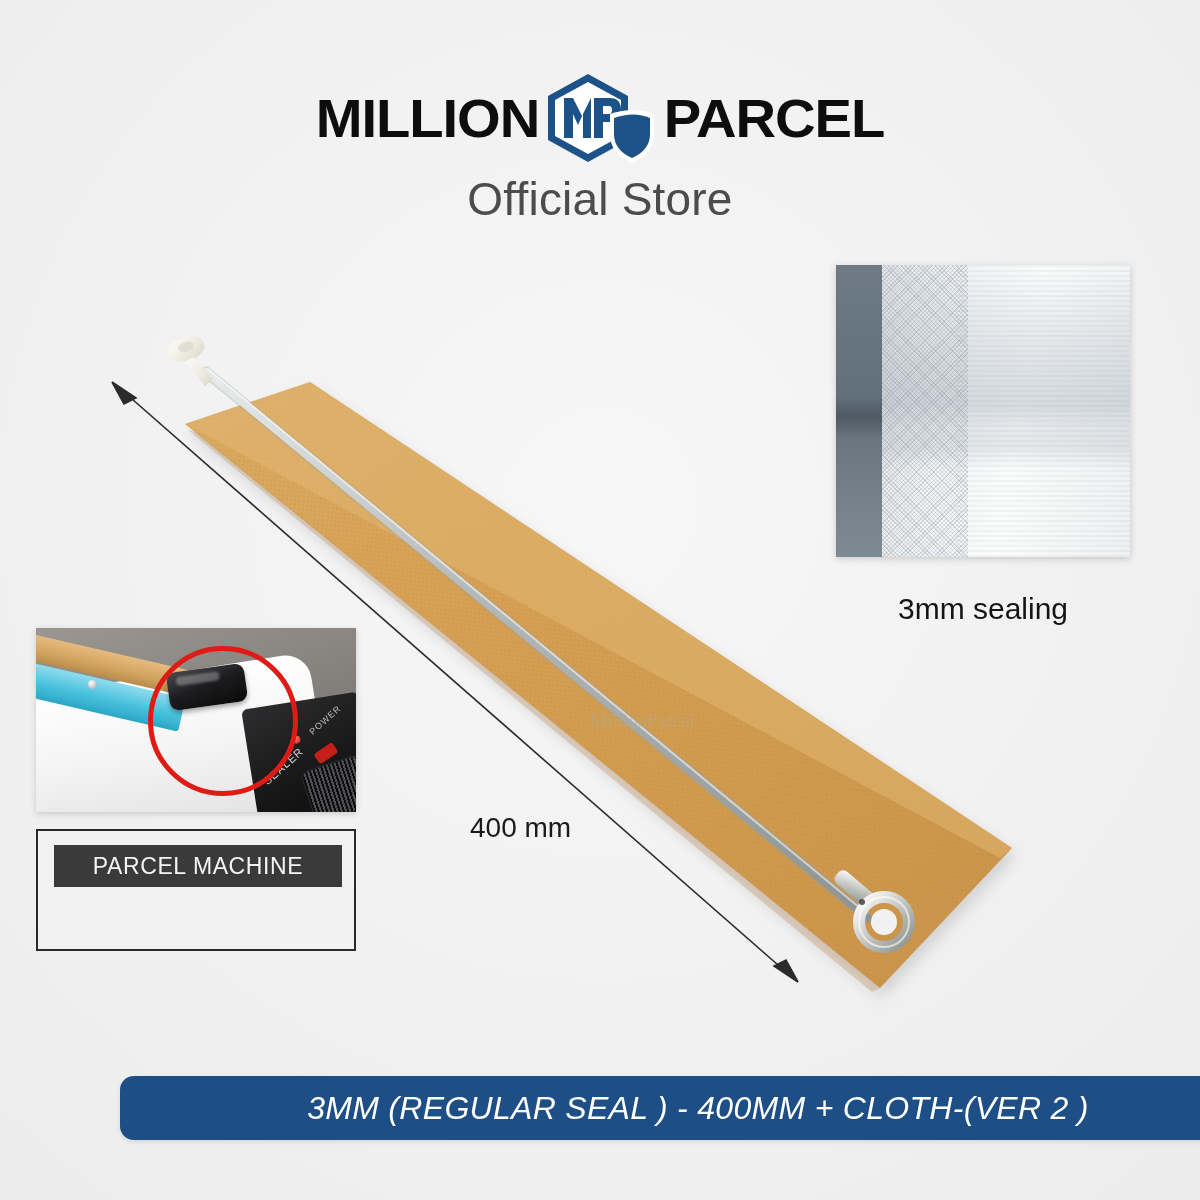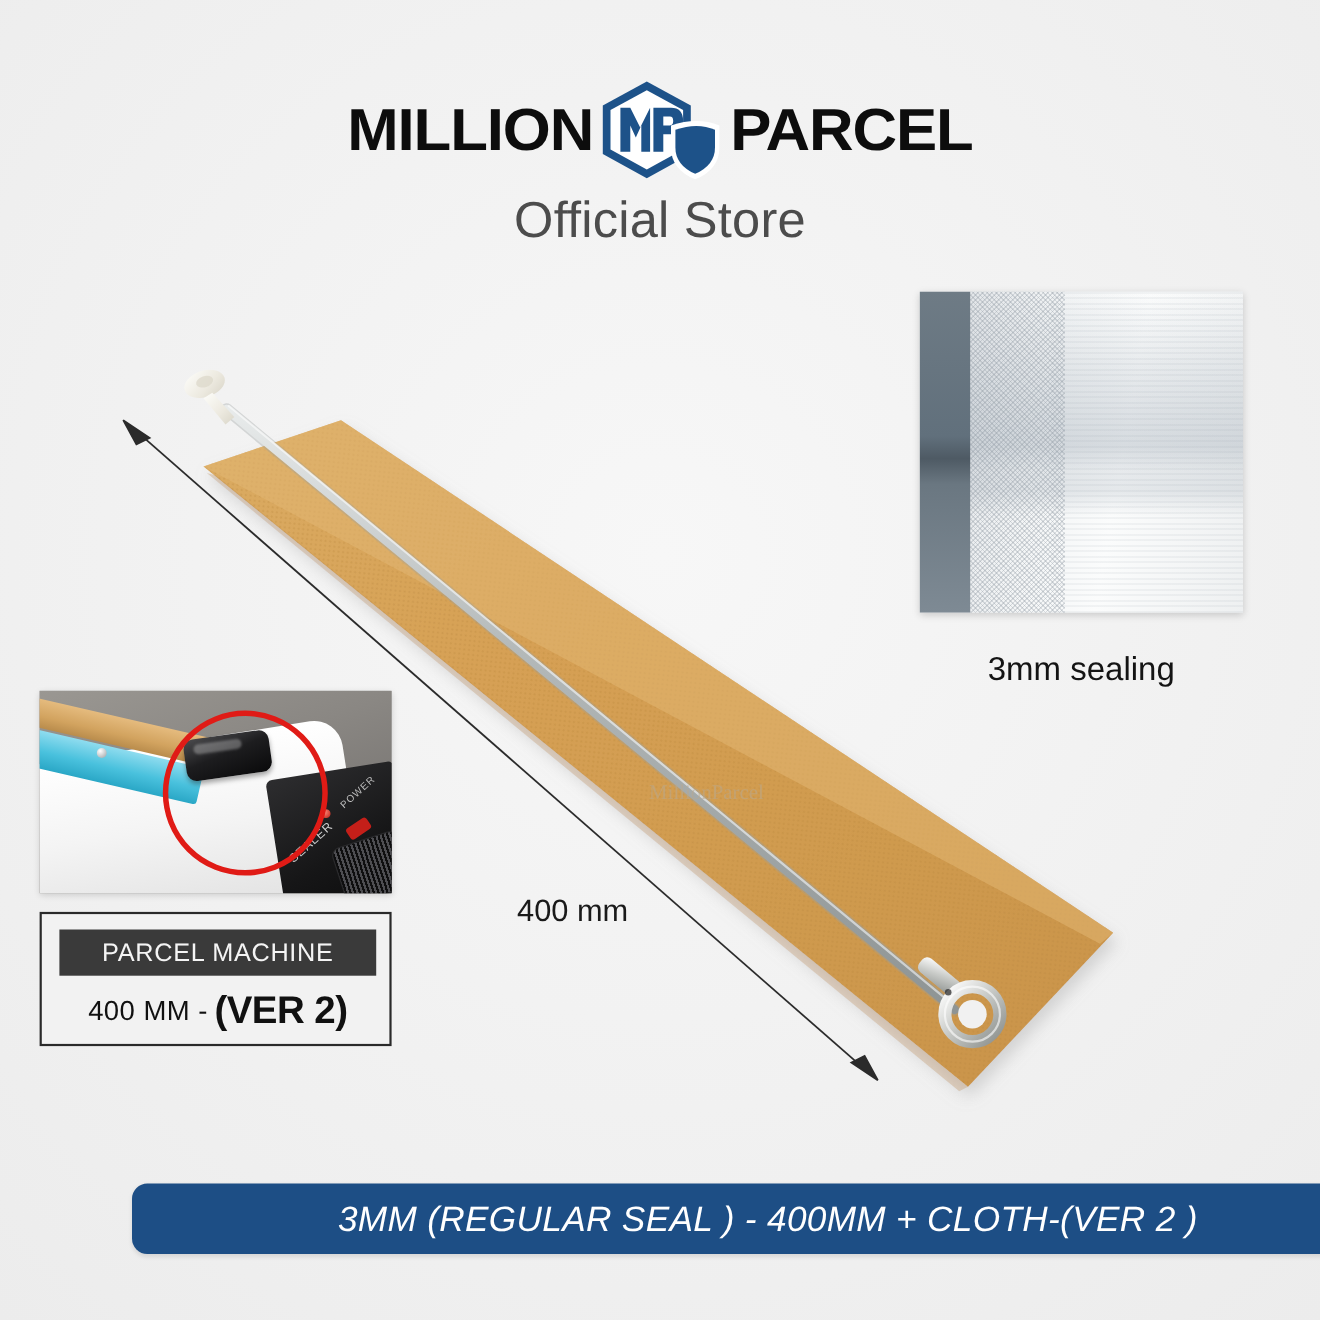--- a/index.html
+++ b/index.html
@@ -255,24 +255,20 @@
       <div class="txt">SEALER</div>
       <div class="txt2">POWER</div>
     </div>
     <div class="mach-circle"></div>
   </div>
 
   <div class="label-box">
     <div class="label-band">
       <span>PARCEL MACHINE</span>
     </div>
-    <div class="label-line2">
-      <span class="sm">400 MM -</span>
-      <span class="bg">(VER 2)</span>
-    </div>
   </div>
 
   <div class="dim-label">400 mm</div>
   <div class="watermark">MillionParcel</div>
 
   <div class="banner">
     <span>3MM (REGULAR SEAL ) - 400MM + CLOTH-(VER 2 )</span>
   </div>
 
 </div>

